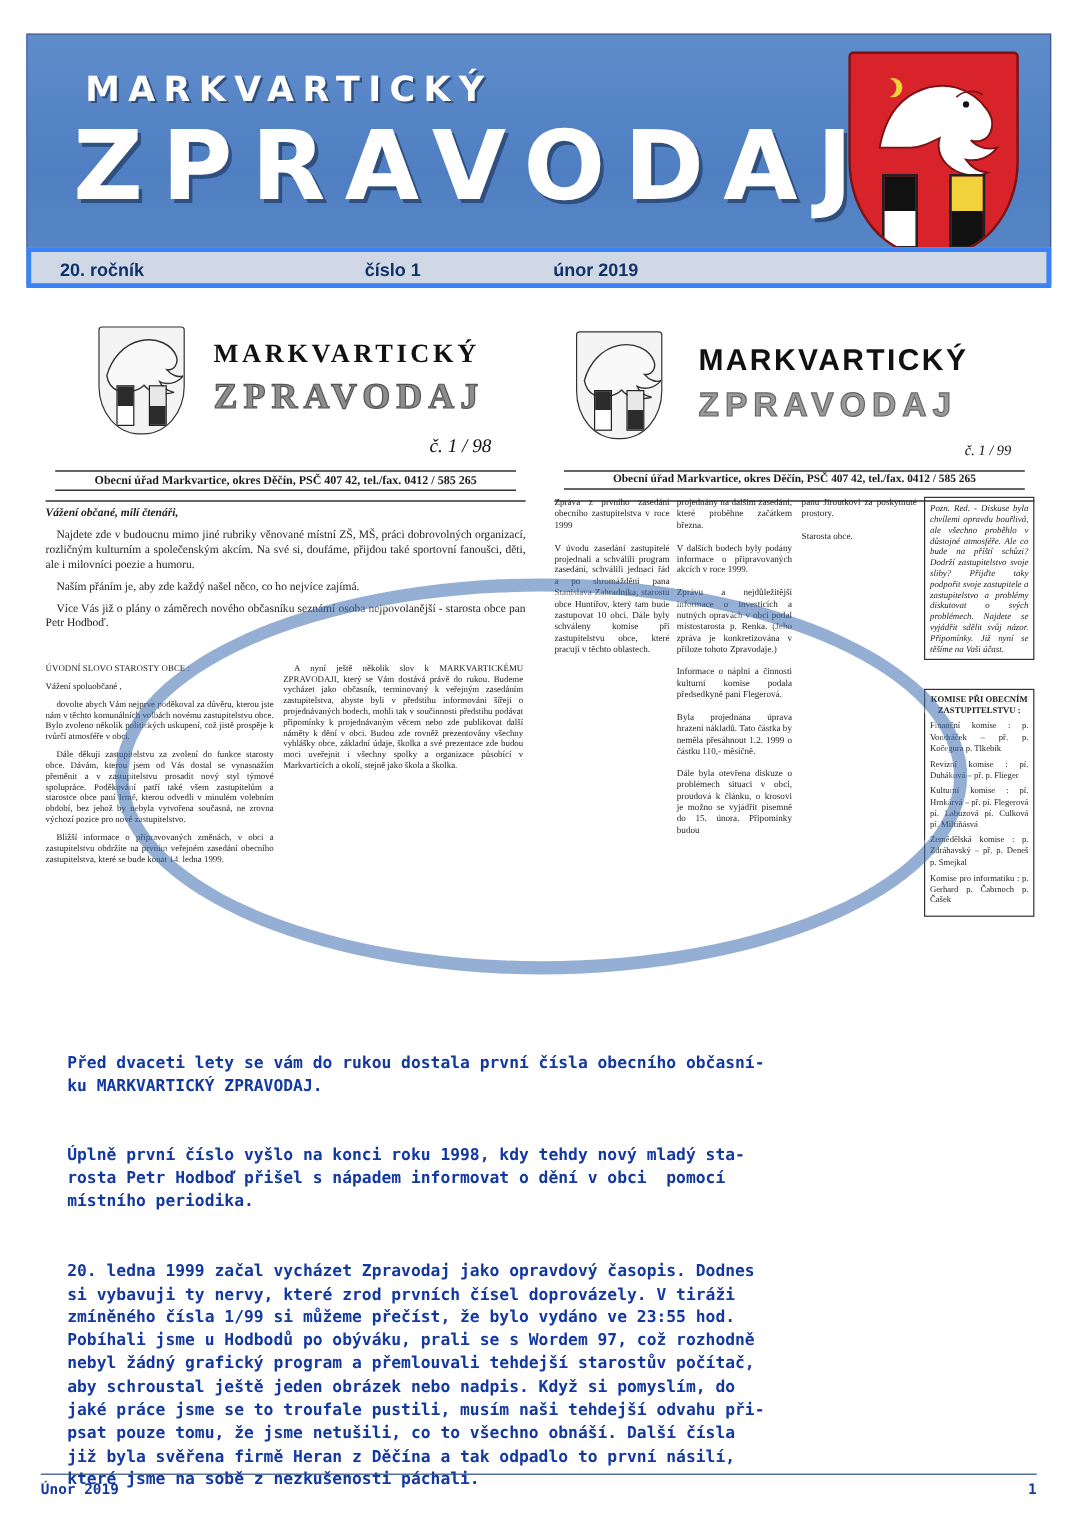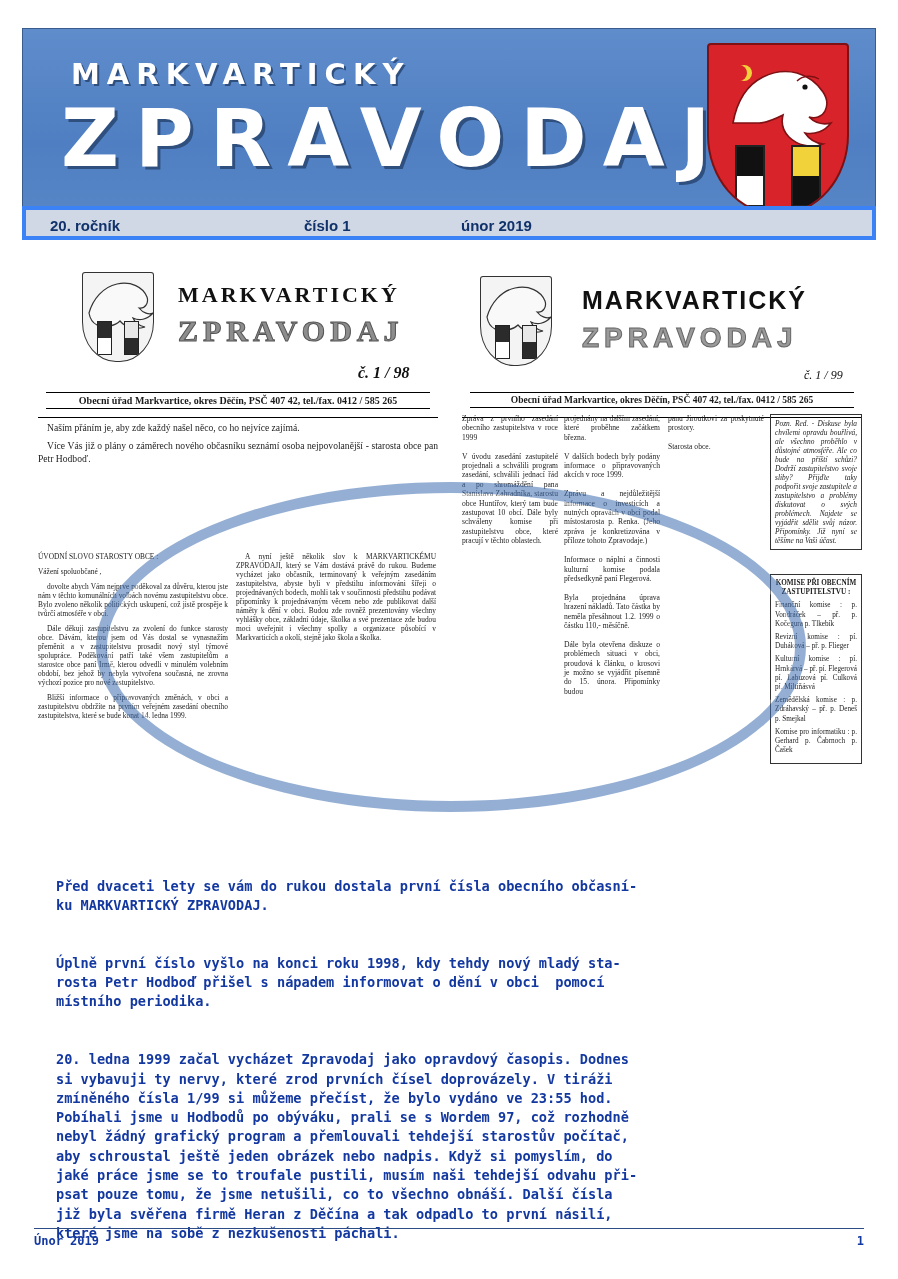--- a/index.html
+++ b/index.html
@@ -149,21 +149,21 @@
     position: absolute;
     font-family: "Liberation Serif", serif;
     font-weight: bold;
     color: #111;
   }
   .tl-title1 { left: 140px; top: 30px; font-size: 22px; letter-spacing: 3px; }
   .tl-title2 {
     left: 140px; top: 62px; font-size: 30px; letter-spacing: 5px;
     color: #8d8d8d; -webkit-text-stroke: 1px #555;
   }
-  .tl-no { left: 320px; top: 112px; font-size: 16px; font-weight: bold; font-style: italic;}
+  .tl-no { left: 320px; top: 112px; font-size: 16px; font-weight: normal; font-style: italic;}
   .tl-footer {
     position: absolute; left: 8px; top: 140px; width: 384px;
     font-family: "Liberation Serif", serif; font-size: 10px; font-weight: bold;
     text-align: center; border-top: 1px solid #000; border-bottom: 1px solid #000;
     padding: 2px 0;
   }
   .tr-title1 { left: 120px; top: 26px; font-family:"Liberation Sans",sans-serif; font-size: 25px; letter-spacing: 2px; }
   .tr-title2 {
     left: 120px; top: 62px; font-size: 28px; letter-spacing: 5px;
     color: #9a9a9a; -webkit-text-stroke: 1px #666; font-family:"Liberation Sans",sans-serif;
@@ -359,20 +359,22 @@
         <div class="mb l"></div>
         <div class="mb r"></div>
       </div>
       <div class="oldmast-title tr-title1">MARKVARTICKÝ</div>
       <div class="oldmast-title tr-title2">ZPRAVODAJ</div>
       <div class="oldmast-title tr-no">č. 1 / 99</div>
       <div class="tr-footer">Obecní úřad Markvartice, okres Děčín, PSČ 407 42, tel./fax. 0412 / 585 265</div>
     </div>
 
     <div class="scan-body scan-left-col">
+      <p class="head">Vážení občané, milí čtenáři,</p>
+      <p>Najdete zde v budoucnu mimo jiné rubriky věnované místní ZŠ, MŠ, práci dobrovolných organizací, rozličným kulturním a společenským akcím. Na své si, doufáme, přijdou také sportovní fanoušci, děti, ale i milovníci poezie a humoru.</p>
       <p>Naším přáním je, aby zde každý našel něco, co ho nejvíce zajímá.</p>
       <p>Více Vás již o plány o záměrech nového občasníku seznámí osoba nejpovolanější - starosta obce pan Petr Hodboď.</p>
     </div>
 
     <div class="scan-body scan-col2">
       <p class="head" style="text-indent:0">ÚVODNÍ SLOVO STAROSTY OBCE :</p>
       <p style="text-indent:0">Vážení spoluobčané ,</p>
       <p>dovolte abych Vám nejprve poděkoval za důvěru, kterou jste nám v těchto komunálních volbách novému zastupitelstvu obce. Bylo zvoleno několik politických uskupení, což jistě prospěje k tvůrčí atmosféře v obci.</p>
       <p>Dále děkuji zastupitelstvu za zvolení do funkce starosty obce. Dávám, kterou jsem od Vás dostal se vynasnažím přeměnit a v zastupitelstvu prosadit nový styl týmové spolupráce. Poděkování patří také všem zastupitelům a starostce obce paní Irmě, kterou odvedli v minulém volebním období, bez jehož by nebyla vytvořena současná, ne zrovna výchozí pozice pro nové zastupitelstvo.</p>
       <p>Bližší informace o připravovaných změnách, v obci a zastupitelstvu obdržíte na prvním veřejném zasedání obecního zastupitelstva, které se bude konat 14. ledna 1999.</p>

